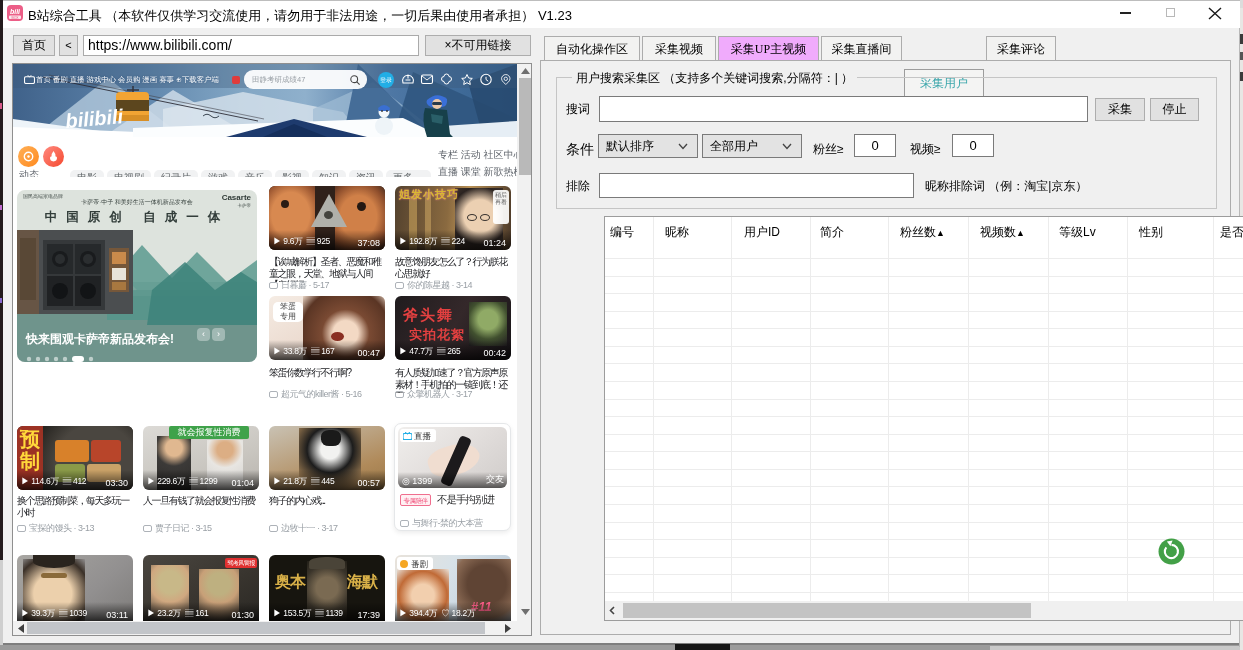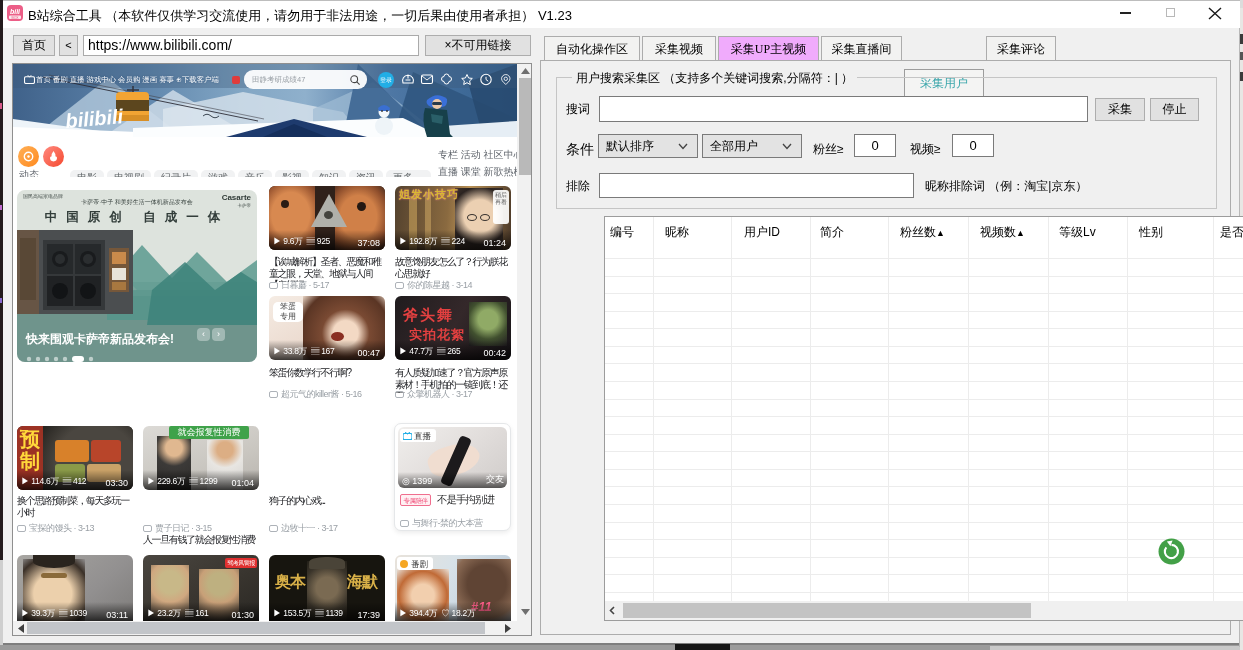--- a/index.html
+++ b/index.html
@@ -262,22 +262,29 @@
   <div class="ct" style="left:4px;top:431px;height:26px;">换个思路预制菜，每天多玩一小时</div>
   <div class="cu" style="left:4px;top:458px;"><span class="pi"></span>宝探的馒头 · 3-13</div>
   <div class="thumb" style="left:130px;top:362px;background:linear-gradient(160deg,#dcdad6,#c9c6c0 60%,#b8b4ae);">
     <div class="abs" style="left:14px;top:10px;width:34px;height:54px;background:radial-gradient(circle at 50% 22%,#e0b890 0 18%,#3c3a38 40%,#2c2a28 100%);"></div>
     <div class="abs" style="left:64px;top:14px;width:36px;height:50px;background:radial-gradient(circle at 50% 20%,#dcae84 0 18%,#e8e6e2 40%,#d0cecb 100%);"></div>
     <div class="abs" style="left:26px;top:0px;width:80px;height:13px;background:#3fa24a;border-radius:2px;color:#fff;font-size:9px;text-align:center;line-height:13px;">就会报复性消费</div>
     <div class="sb"></div>
       <div class="st">▶ 229.6万&nbsp; ▤ 1299</div>
       <div class="sd">01:04</div>
   </div>
-  <div class="ct" style="left:130px;top:431px;height:13px;margin-top:39px;">人一旦有钱了就会报复性消费</div>
+  <div class="ct" style="left:130px;top:431px;height:13px;">人一旦有钱了就会报复性消费</div>
   <div class="cu" style="left:130px;top:458px;"><span class="pi"></span>贾子日记 · 3-15</div>
+  <div class="thumb" style="left:256px;top:362px;background:linear-gradient(160deg,#c9c2b4,#b08a5a 70%,#9a7848);">
+    <div class="abs" style="left:30px;top:2px;width:62px;height:62px;background:radial-gradient(circle at 50% 35%,#f2f2f0 0 18%,#1c1c1c 45%,#b08a5a 85%);"></div>
+    <div class="abs" style="left:52px;top:4px;width:20px;height:16px;background:#1a1a1a;border-radius:40%;"></div>
+    <div class="sb"></div>
+      <div class="st">▶ 21.8万&nbsp; ▤ 445</div>
+      <div class="sd">00:57</div>
+  </div>
   <div class="ct" style="left:256px;top:431px;height:13px;">狗子的内心戏...</div>
   <div class="cu" style="left:256px;top:458px;"><span class="pi"></span>边牧十一 · 3-17</div>
 
   <div class="abs" style="left:381px;top:359px;width:117px;height:108px;background:#fff;border:1px solid #e5e7e9;border-radius:7px;box-shadow:0 2px 5px rgba(0,0,0,.08);"></div>
   <div class="thumb" style="left:385px;top:363px;width:109px;height:61px;background:linear-gradient(140deg,#f0eeec,#e2dedc 50%,#d0ccca);">
     <div class="abs" style="left:30px;top:18px;width:52px;height:30px;background:#f0ddD0;border-radius:40% 60% 50% 50%;transform:rotate(-18deg);"></div>
     <div class="abs" style="left:52px;top:8px;width:12px;height:52px;background:#1c1a1c;transform:rotate(24deg);border-radius:4px;"></div>
     <div class="abs" style="left:2px;top:2px;width:36px;height:13px;background:#fff;border-radius:3px;"></div>
     <svg class="abs" style="left:5px;top:4.5px;" width="9" height="8">
         <rect x="0" y="1.5" width="9" height="6" rx="1.5" fill="none" stroke="#22aee6" stroke-width="1.2"></rect>

